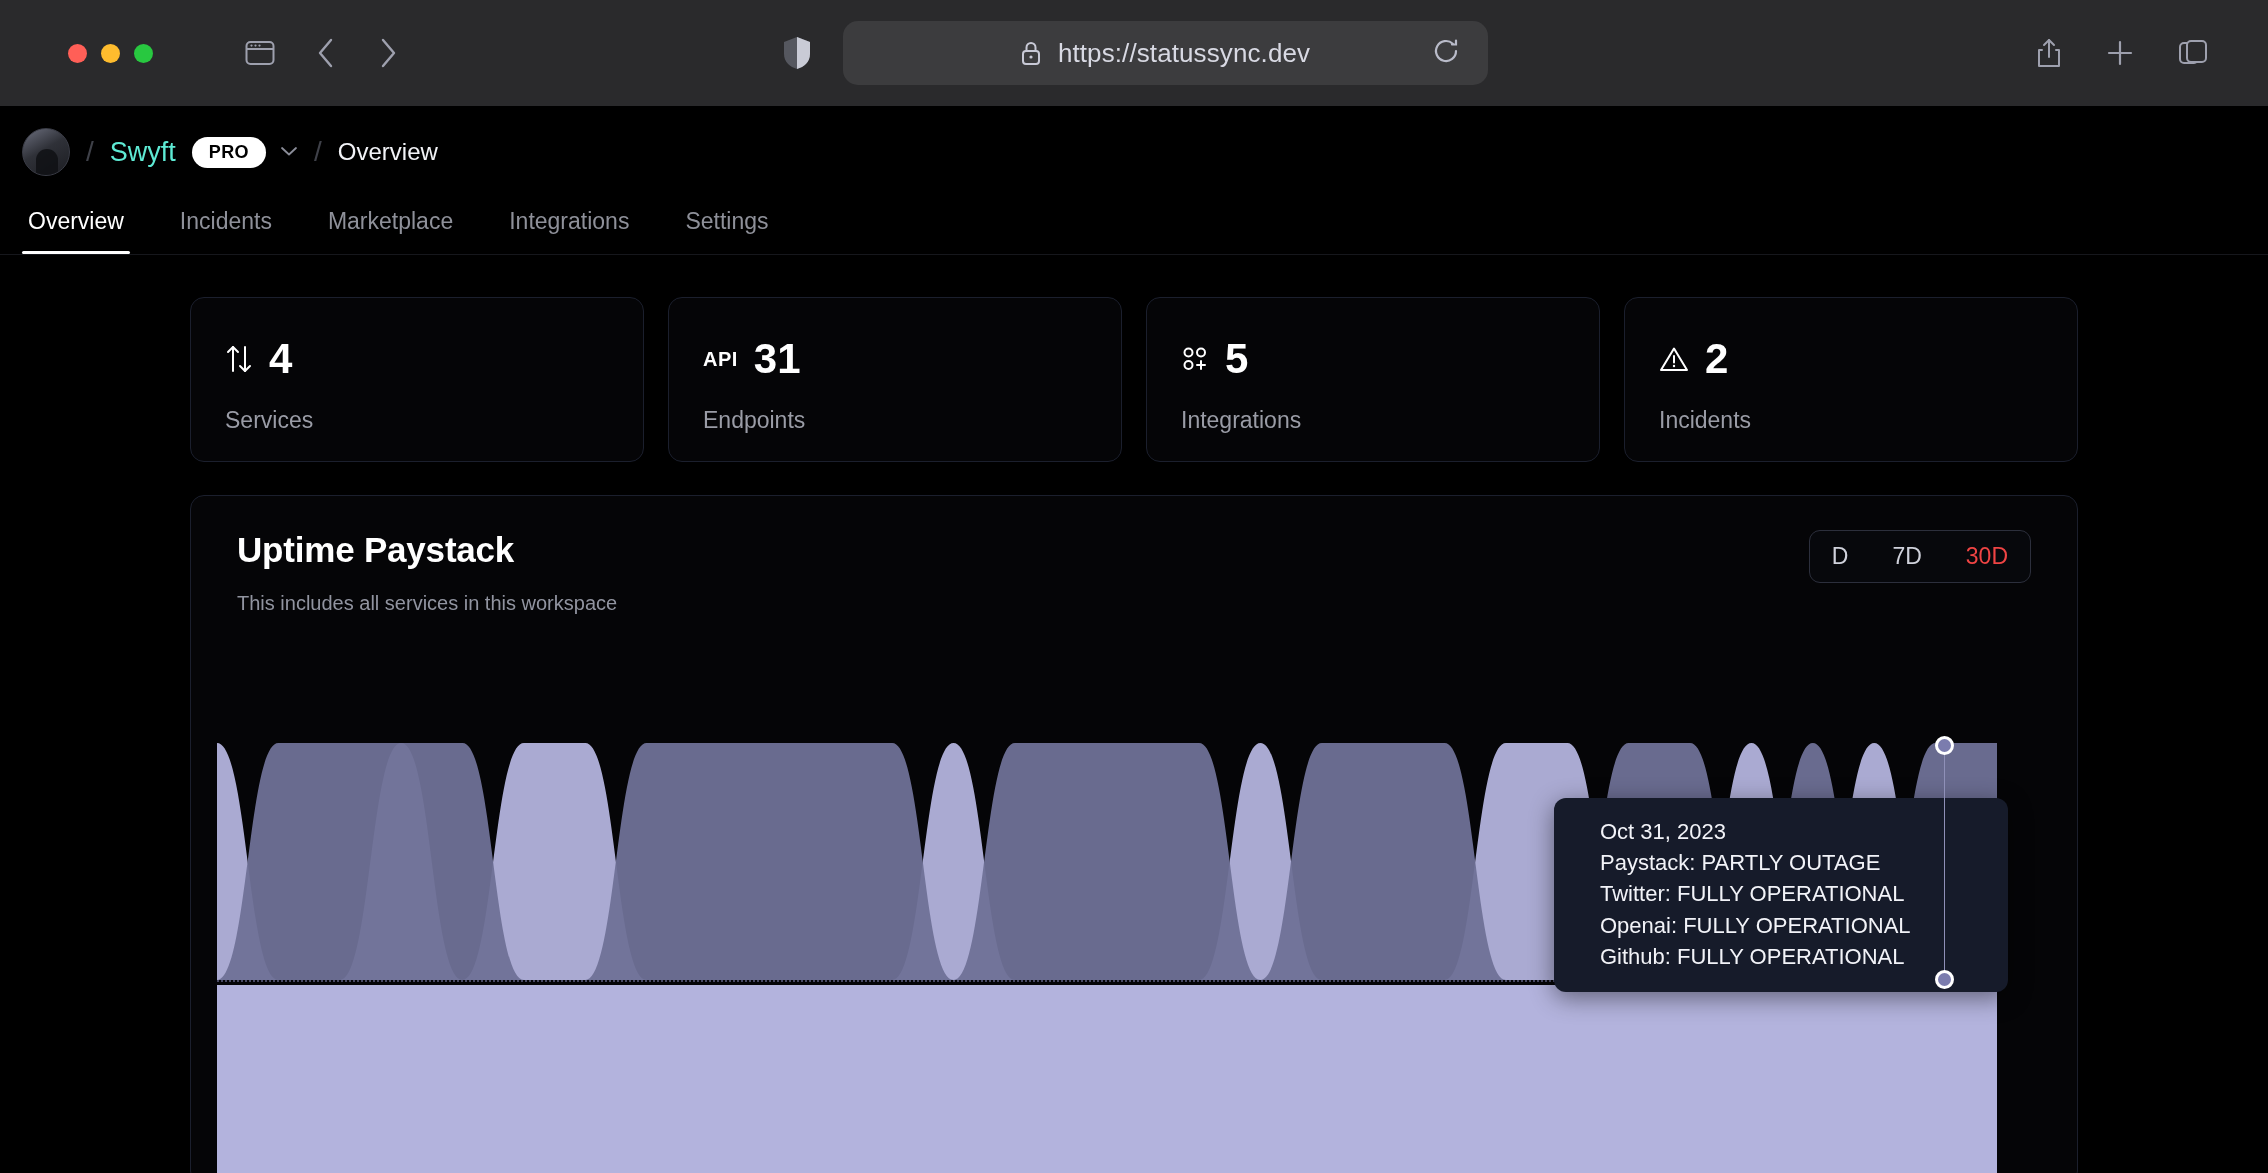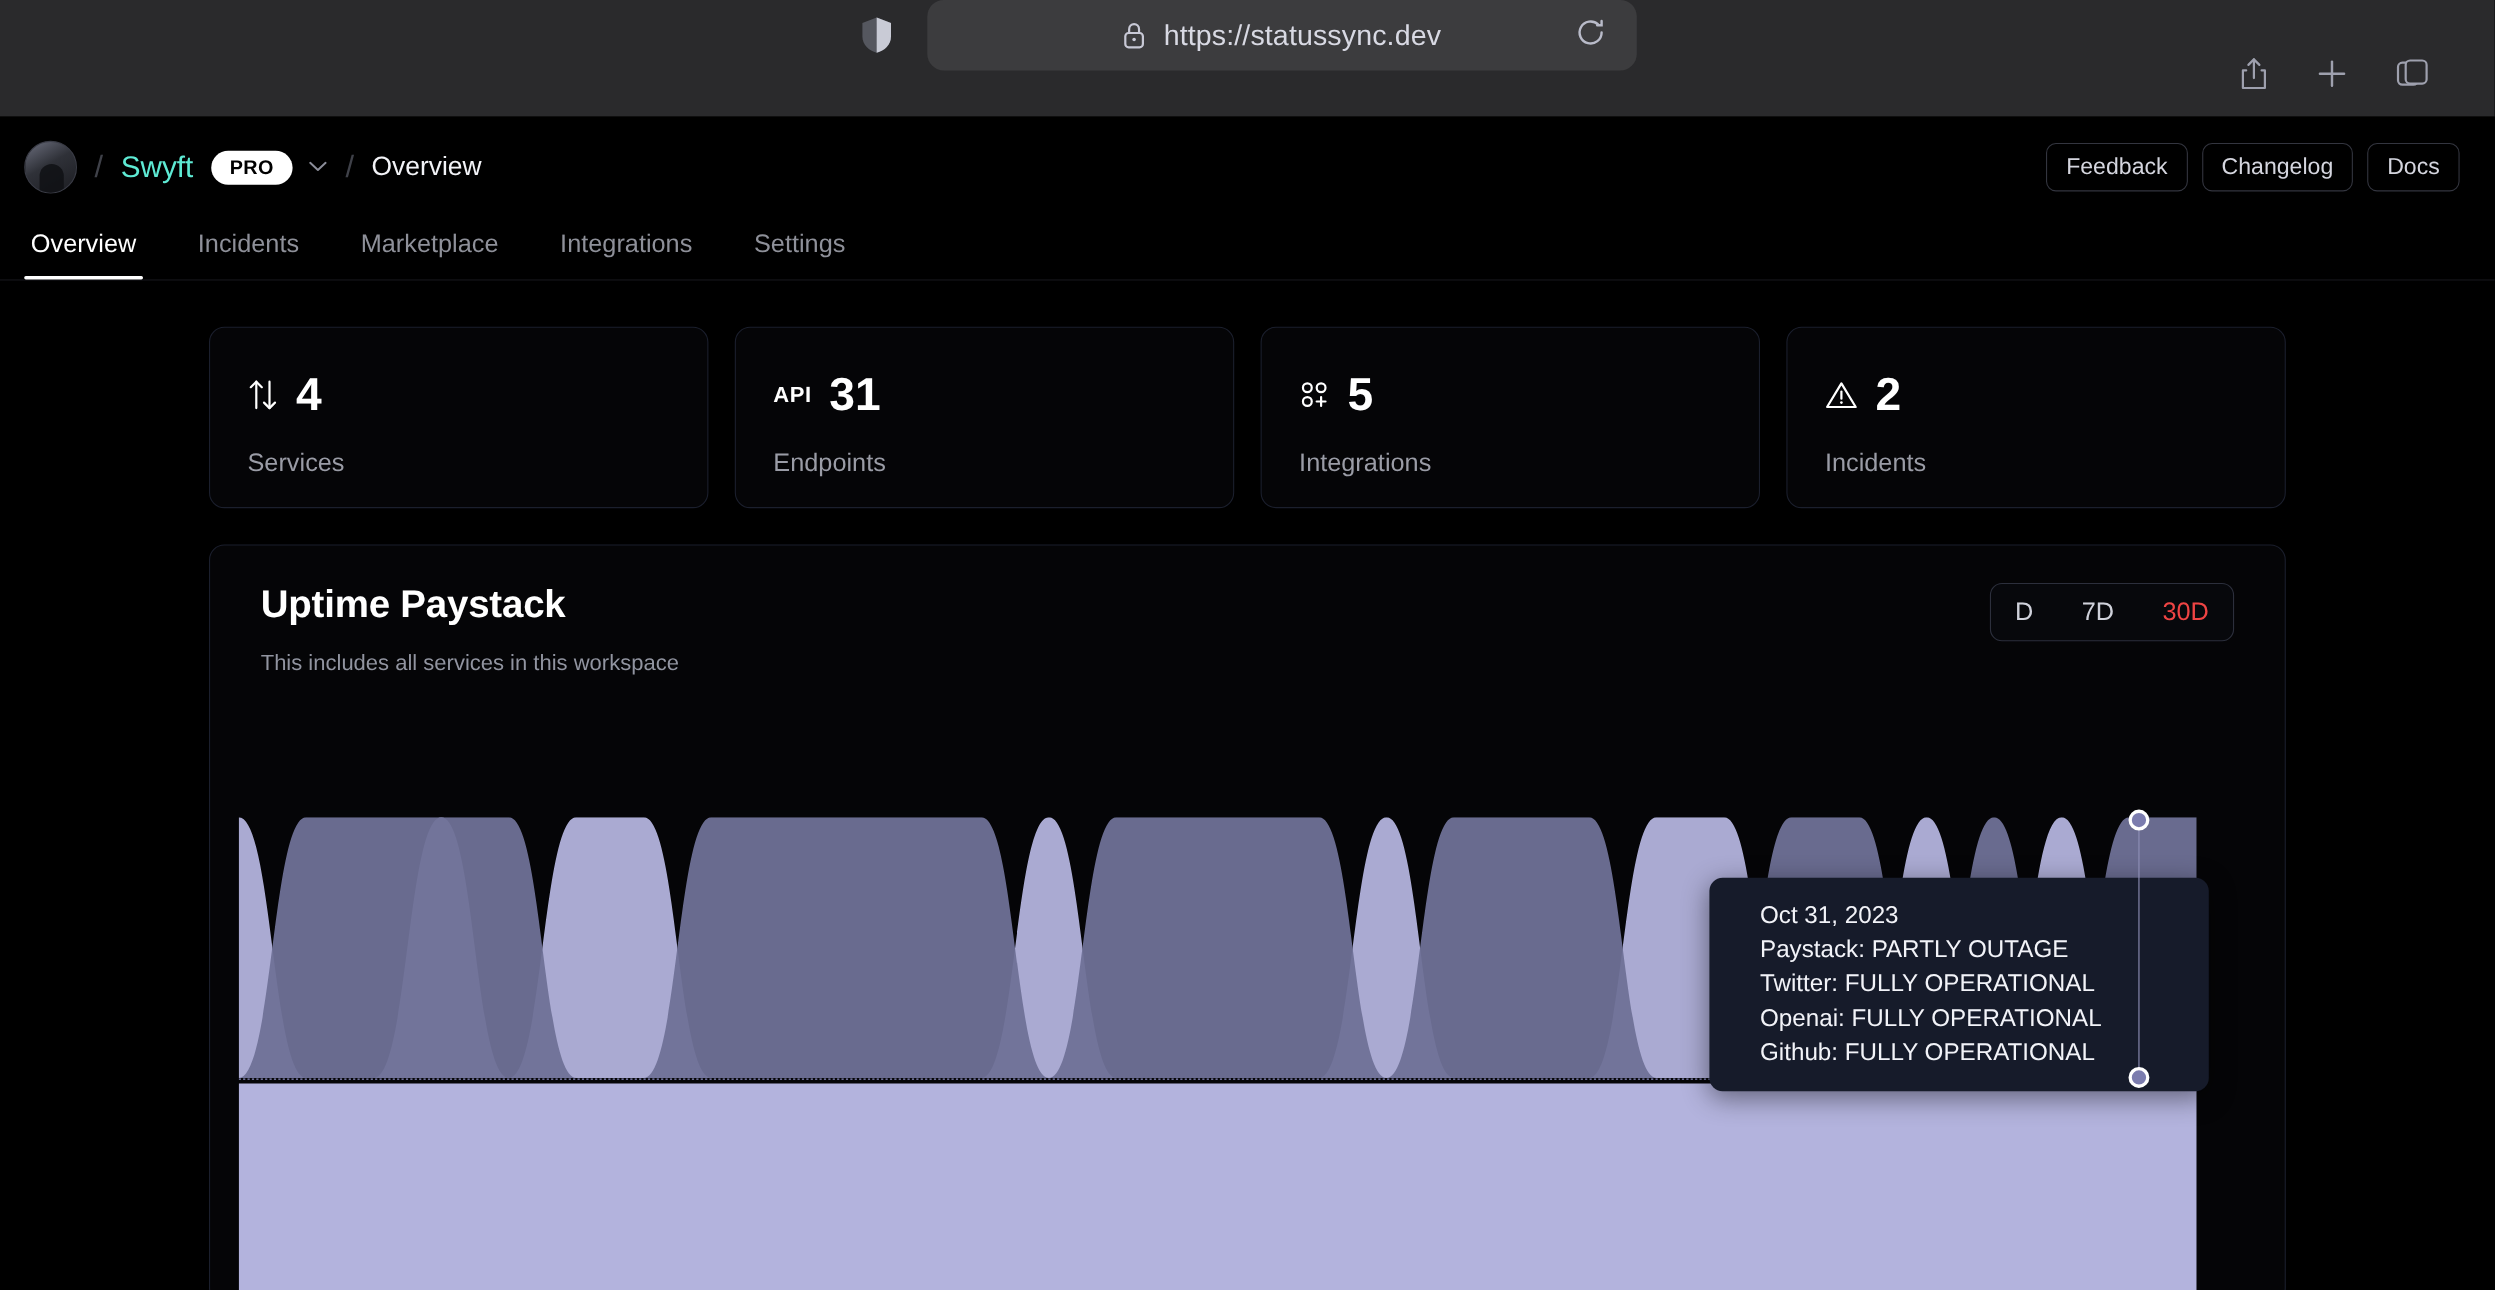--- a/index.html
+++ b/index.html
@@ -8,21 +8,21 @@
     background: #000;
     font-family: "Liberation Sans", sans-serif;
     overflow: hidden;
   }
 
   
   .browser-chrome {
     position: relative;
     width: 2268px; height: 106px;
     background: #2a2a2c;
-    display: flex; align-items: center; flex-direction: column;
+    display: flex; align-items: center;
   }
   .traffic-lights { display: flex; gap: 14px; margin-left: 68px; }
   .light { width: 19px; height: 19px; border-radius: 50%; }
   .light.red { background: #ff5f57; }
   .light.yellow { background: #febc2e; }
   .light.green { background: #28c840; }
 
   .chrome-left-icons { display: flex; align-items: center; gap: 40px; margin-left: 92px; }
   .chrome-icon { color: #9ea0ae; display: flex; align-items: center; justify-content: center; }
 
@@ -227,25 +227,20 @@
     <span class="org-name">Swyft</span>
     <span class="pro-badge">PRO</span>
     <span class="chev">
       <svg width="18" height="12" viewBox="0 0 18 12" fill="none" stroke="currentColor" stroke-width="1.8" stroke-linecap="round" stroke-linejoin="round">
           <polyline points="2,3 9,9.5 16,3"></polyline>
         </svg>
     </span>
     <span class="crumb-sep">/</span>
     <span class="crumb-page">Overview</span>
 
-    <div class="header-actions">
-      <button class="pill-btn">Feedback</button>
-      <button class="pill-btn">Changelog</button>
-      <button class="pill-btn">Docs</button>
-    </div>
   </div>
 
   <div class="tabs-wrap">
     <div class="tabs">
       <div class="tab active">Overview</div>
       <div class="tab">Incidents</div>
       <div class="tab">Marketplace</div>
       <div class="tab">Integrations</div>
       <div class="tab">Settings</div>
     </div>

